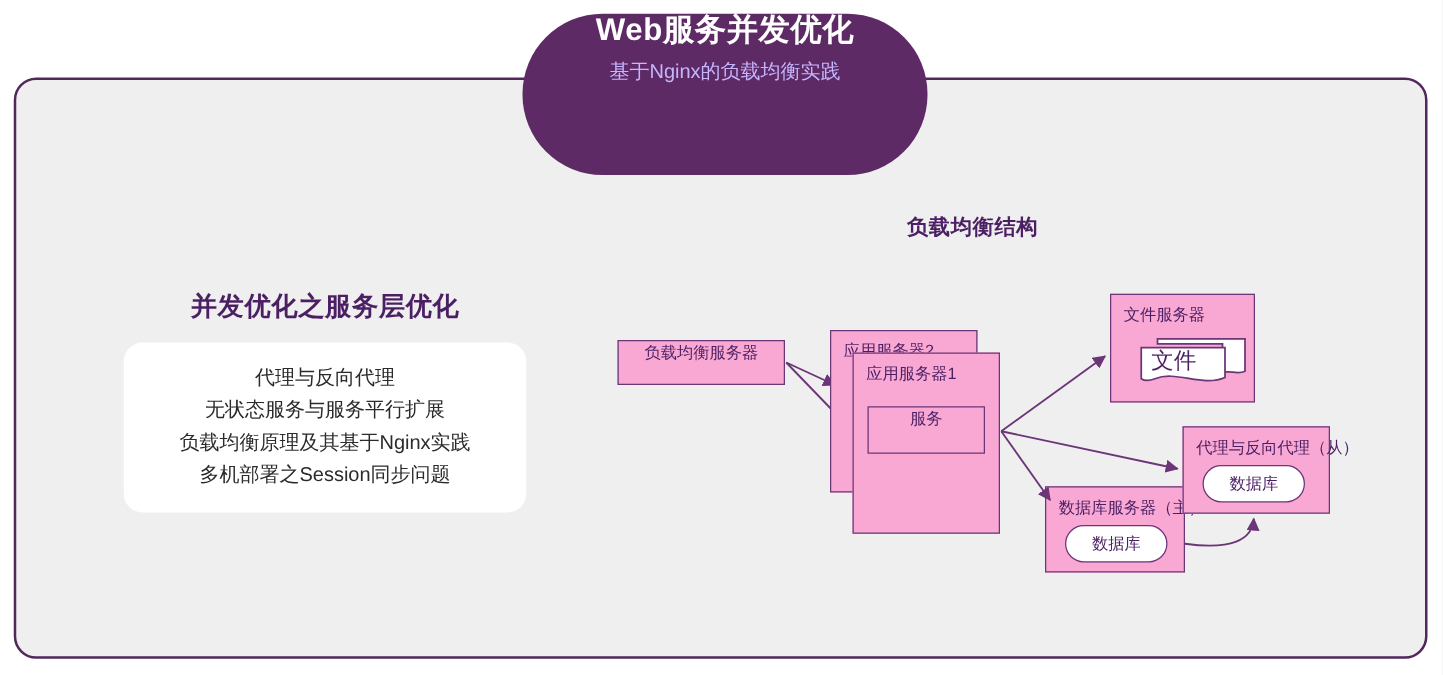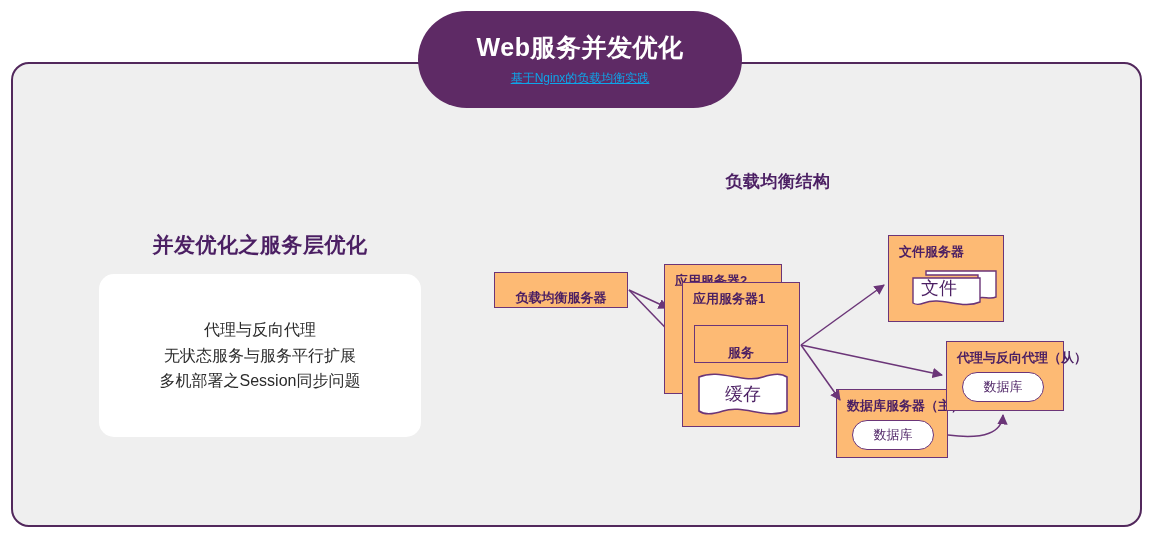--- a/index.html
+++ b/index.html
@@ -12,63 +12,63 @@
 
   
   .panel{
     position:absolute;left:11px;top:62px;width:1131px;height:465px;
     background:#efefef;border:2px solid #52285c;border-radius:18px;
     box-sizing:border-box;
   }
 
   
   .title-pill{
-    position:absolute;left:418px;top:11px;width:324px;height:97px;
+    position:absolute;left:418px;top:11px;width:324px;height:129px;
     background:#5e2a65;border-radius:64px;
-    display:flex;flex-direction:column;align-items:center;justify-content:center;
+    display:flex;flex-direction:column;align-items:center;
     box-sizing:border-box;
   }
   .title-main{
     color:#ffffff;font-size:25px;font-weight:bold;letter-spacing:.5px;
     line-height:1.1;margin-bottom:10px;
   }
-  .title-sub{color:#0ea5e9;font-size:12px;line-height:1.1;text-decoration:underline;}
+  .title-sub{color:#c4b5fd;font-size:16px;line-height:1.1;}
 
   
   .left-heading{
     position:absolute;left:99px;top:231px;width:322px;
     text-align:center;color:#4b1f63;font-size:21px;font-weight:bold;
     letter-spacing:.5px;
     font-family:Liberation Mono, monospace;
   }
   .left-card{
-    position:absolute;left:99px;top:274px;width:322px;height:163px;
+    position:absolute;left:99px;top:274px;width:322px;height:136px;
     background:#ffffff;border-radius:15px;
     display:flex;flex-direction:column;align-items:center;justify-content:center;
     box-sizing:border-box;
   }
   .left-card .line{
     color:#2b2b2b;font-size:16px;line-height:1.62;text-align:center;
     white-space:nowrap;
   }
 
   
   .diagram-heading{
     position:absolute;left:613px;top:170px;width:330px;
     text-align:center;color:#4b1f63;font-size:17px;font-weight:bold;
     letter-spacing:.5px;
   }
 
   
   .node{
     position:absolute;box-sizing:border-box;
-    border:1.6px solid #6b3578;background:#fdba74;
-    color:#4b1f63;font-size:13px;font-weight:bold;
-  }
-  .node.center{display:flex;align-items:flex-end;justify-content:center;text-align:center;}
+    border:1.6px solid #6b3578;background:#f9a8d4;
+    color:#4b1f63;font-size:13px;
+  }
+  .node.center{display:flex;align-items:flex-start;justify-content:center;text-align:center;}
   .node-label{
     position:absolute;left:10px;top:7px;color:#4b1f63;font-size:13px;
     white-space:nowrap;
   }
 
   
   #lb{left:494px;top:272px;width:134px;height:36px;}
 
   
   #app2{left:664px;top:264px;width:118px;height:130px;z-index:2;}
@@ -119,20 +119,21 @@
 
   <div class="title-pill">
     <div class="title-main">Web服务并发优化</div>
     <div class="title-sub">基于Nginx的负载均衡实践</div>
   </div>
 
   <div class="left-heading">并发优化之服务层优化</div>
   <div class="left-card">
     <div class="line">代理与反向代理</div>
     <div class="line">无状态服务与服务平行扩展</div>
+    <div class="line">负载均衡原理及其基于Nginx实践</div>
     <div class="line">多机部署之Session同步问题</div>
   </div>
 
   <div class="diagram-heading">负载均衡结构</div>
 
   <svg class="edges">
     <defs>
       <marker id="arrow" viewBox="0 0 10 10" refX="9" refY="5" markerWidth="7" markerHeight="7" orient="auto-start-reverse">
         <path d="M 0 0 L 10 5 L 0 10 z" fill="#6b3578"></path>
       </marker>
@@ -160,27 +161,20 @@
   </div>
 
   <div class="node" id="app1">
     <span class="node-label">应用服务器1</span>
   </div>
 
   <div class="node center" id="service">
     <span>服务</span>
   </div>
 
-  <div class="wavy" id="cache">
-    <svg class="shapes" viewBox="0 0 92 46" preserveAspectRatio="none">
-      <path d="M2,6 C23,-3 46,13 66,6 C78,2 86,3 90,6
-               L90,40 C69,49 46,33 26,40 C14,44 6,43 2,40 Z" fill="#ffffff" stroke="#6b3578" stroke-width="1.6"></path>
-    </svg>
-    <div class="cap">缓存</div>
-  </div>
 
   <div class="node" id="fileserver">
     <span class="node-label">文件服务器</span>
   </div>
 
   <div class="wavy" id="filedoc">
     <svg class="shapes" viewBox="0 0 90 42" preserveAspectRatio="none">
       <path d="M16,2 L86,2 L86,28 C80,31 74,27 68,29 L68,6 L16,6 Z" fill="#ffffff" stroke="#6b3578" stroke-width="1.4"></path>
       <path d="M3,9 L70,9 L70,33 C52,41 31,27 14,34 C9,36 6,36 3,34 Z" fill="#ffffff" stroke="#6b3578" stroke-width="1.4"></path>
     </svg>

